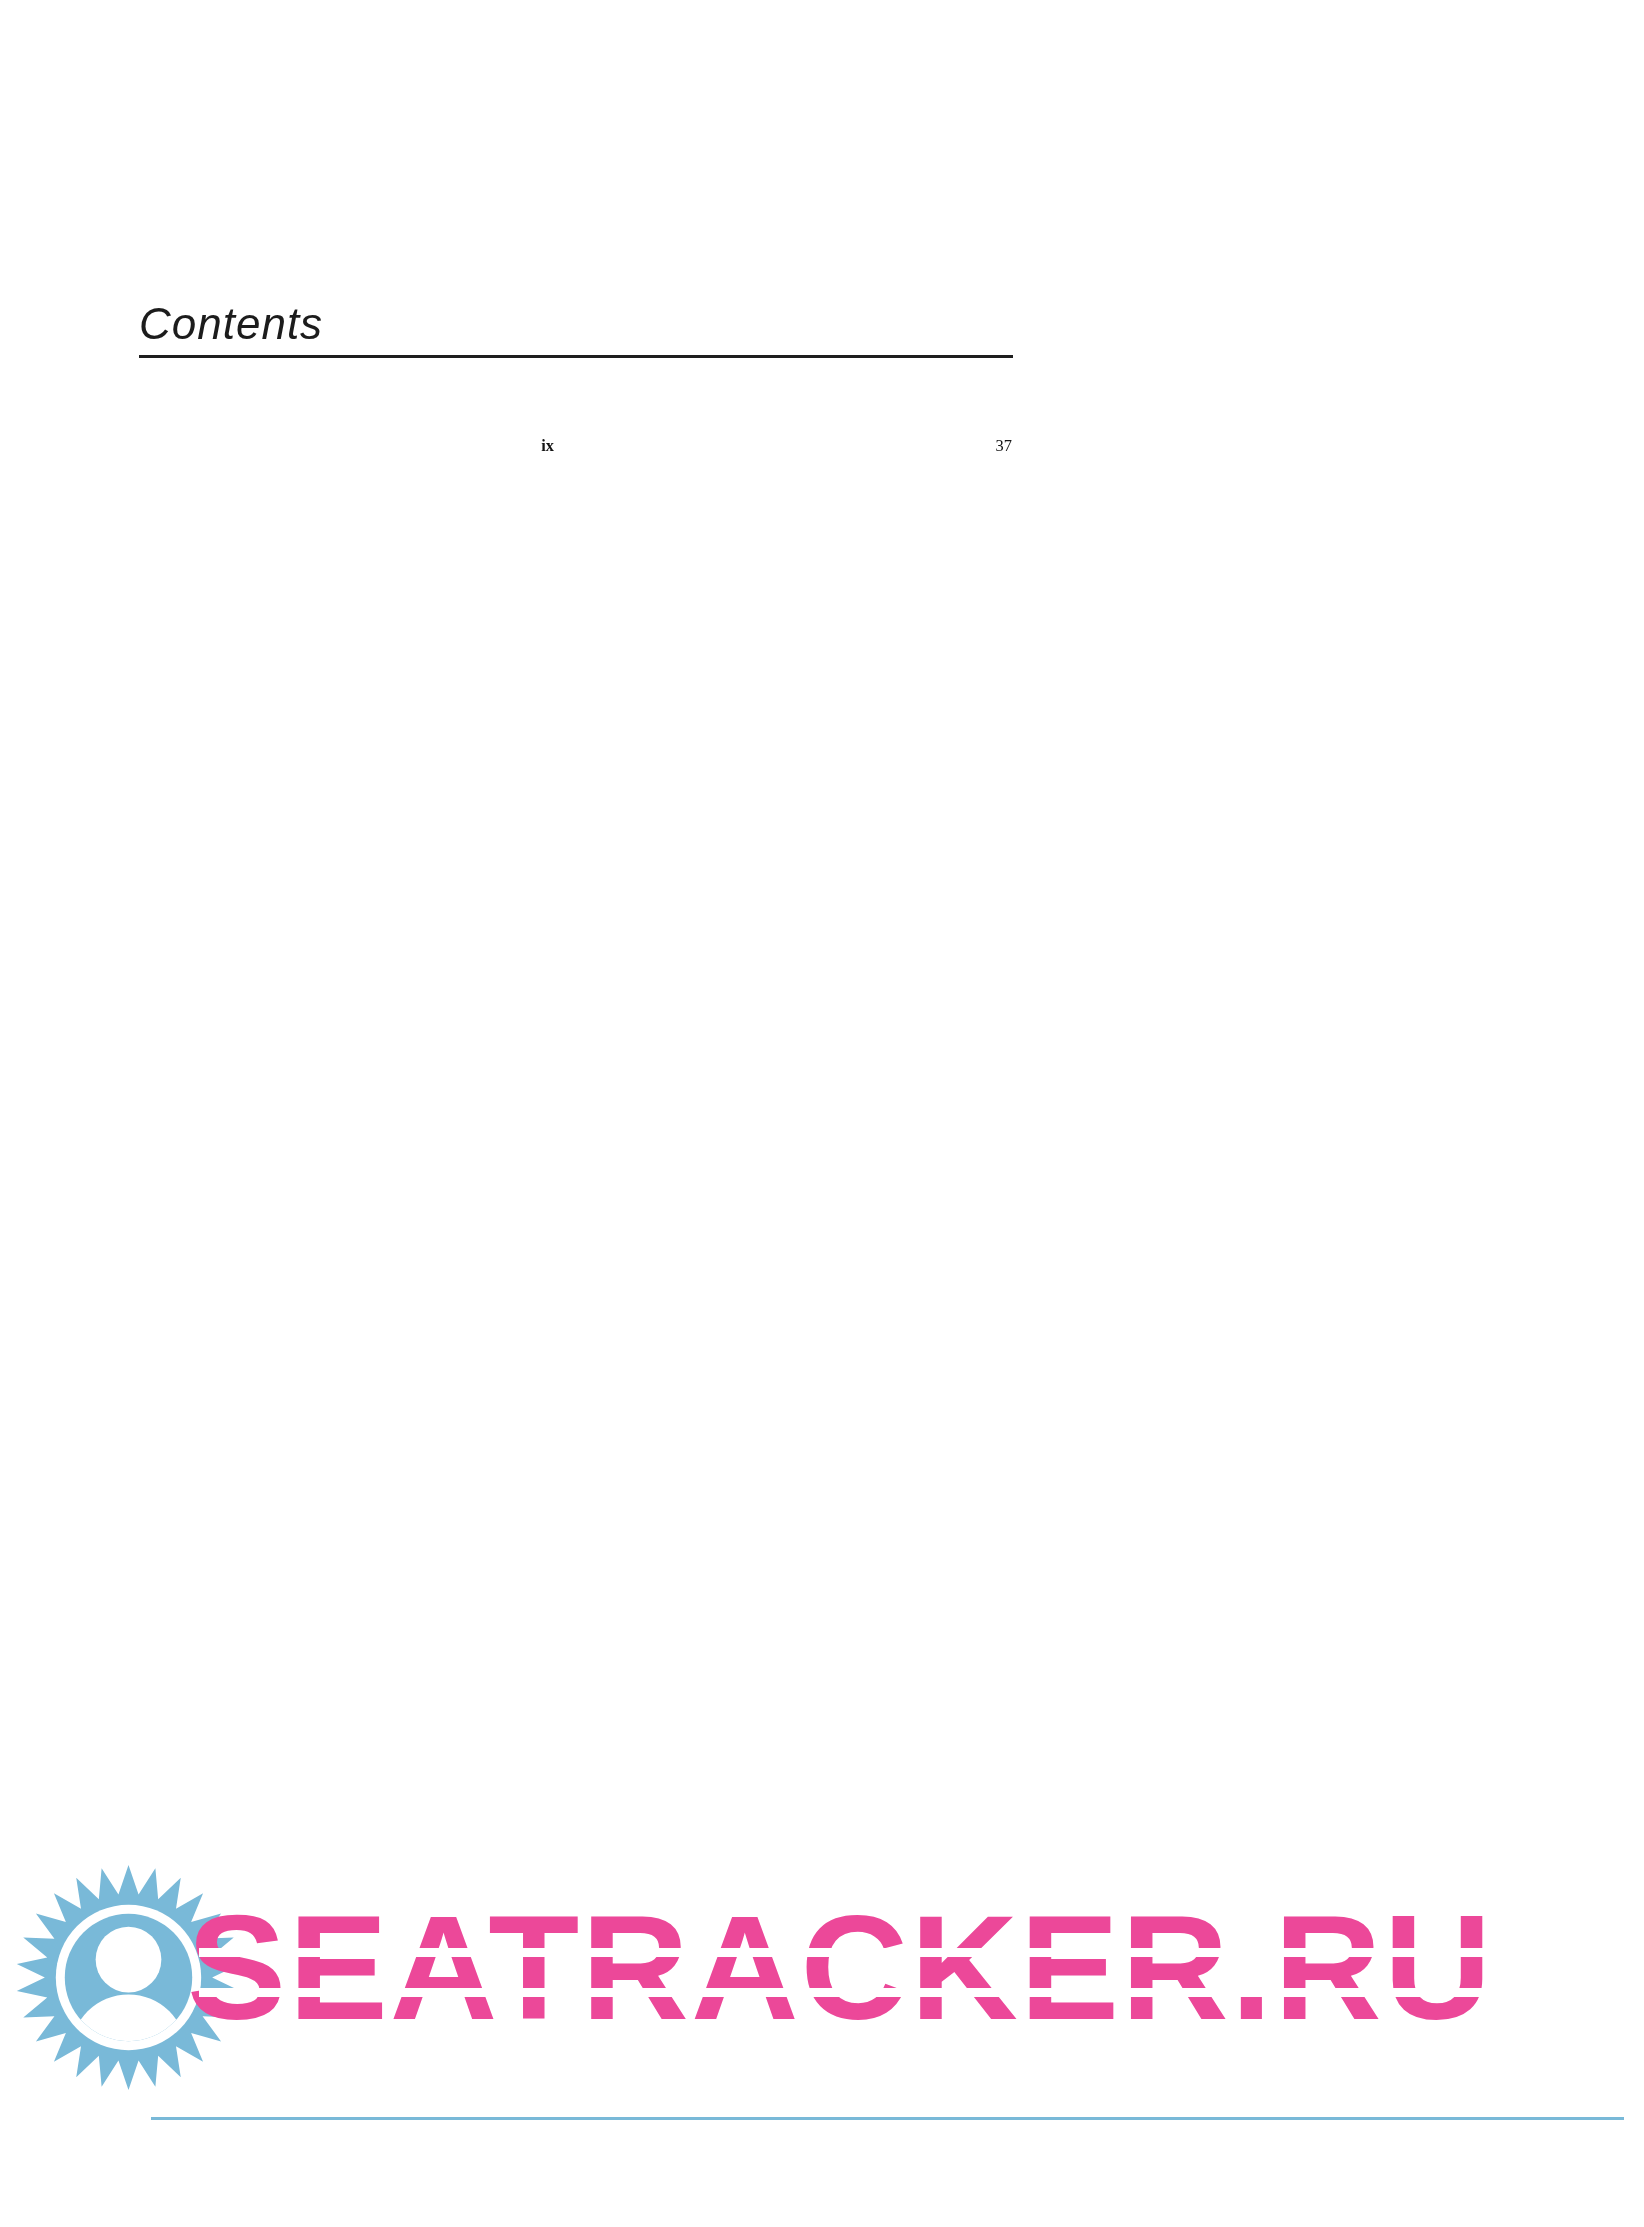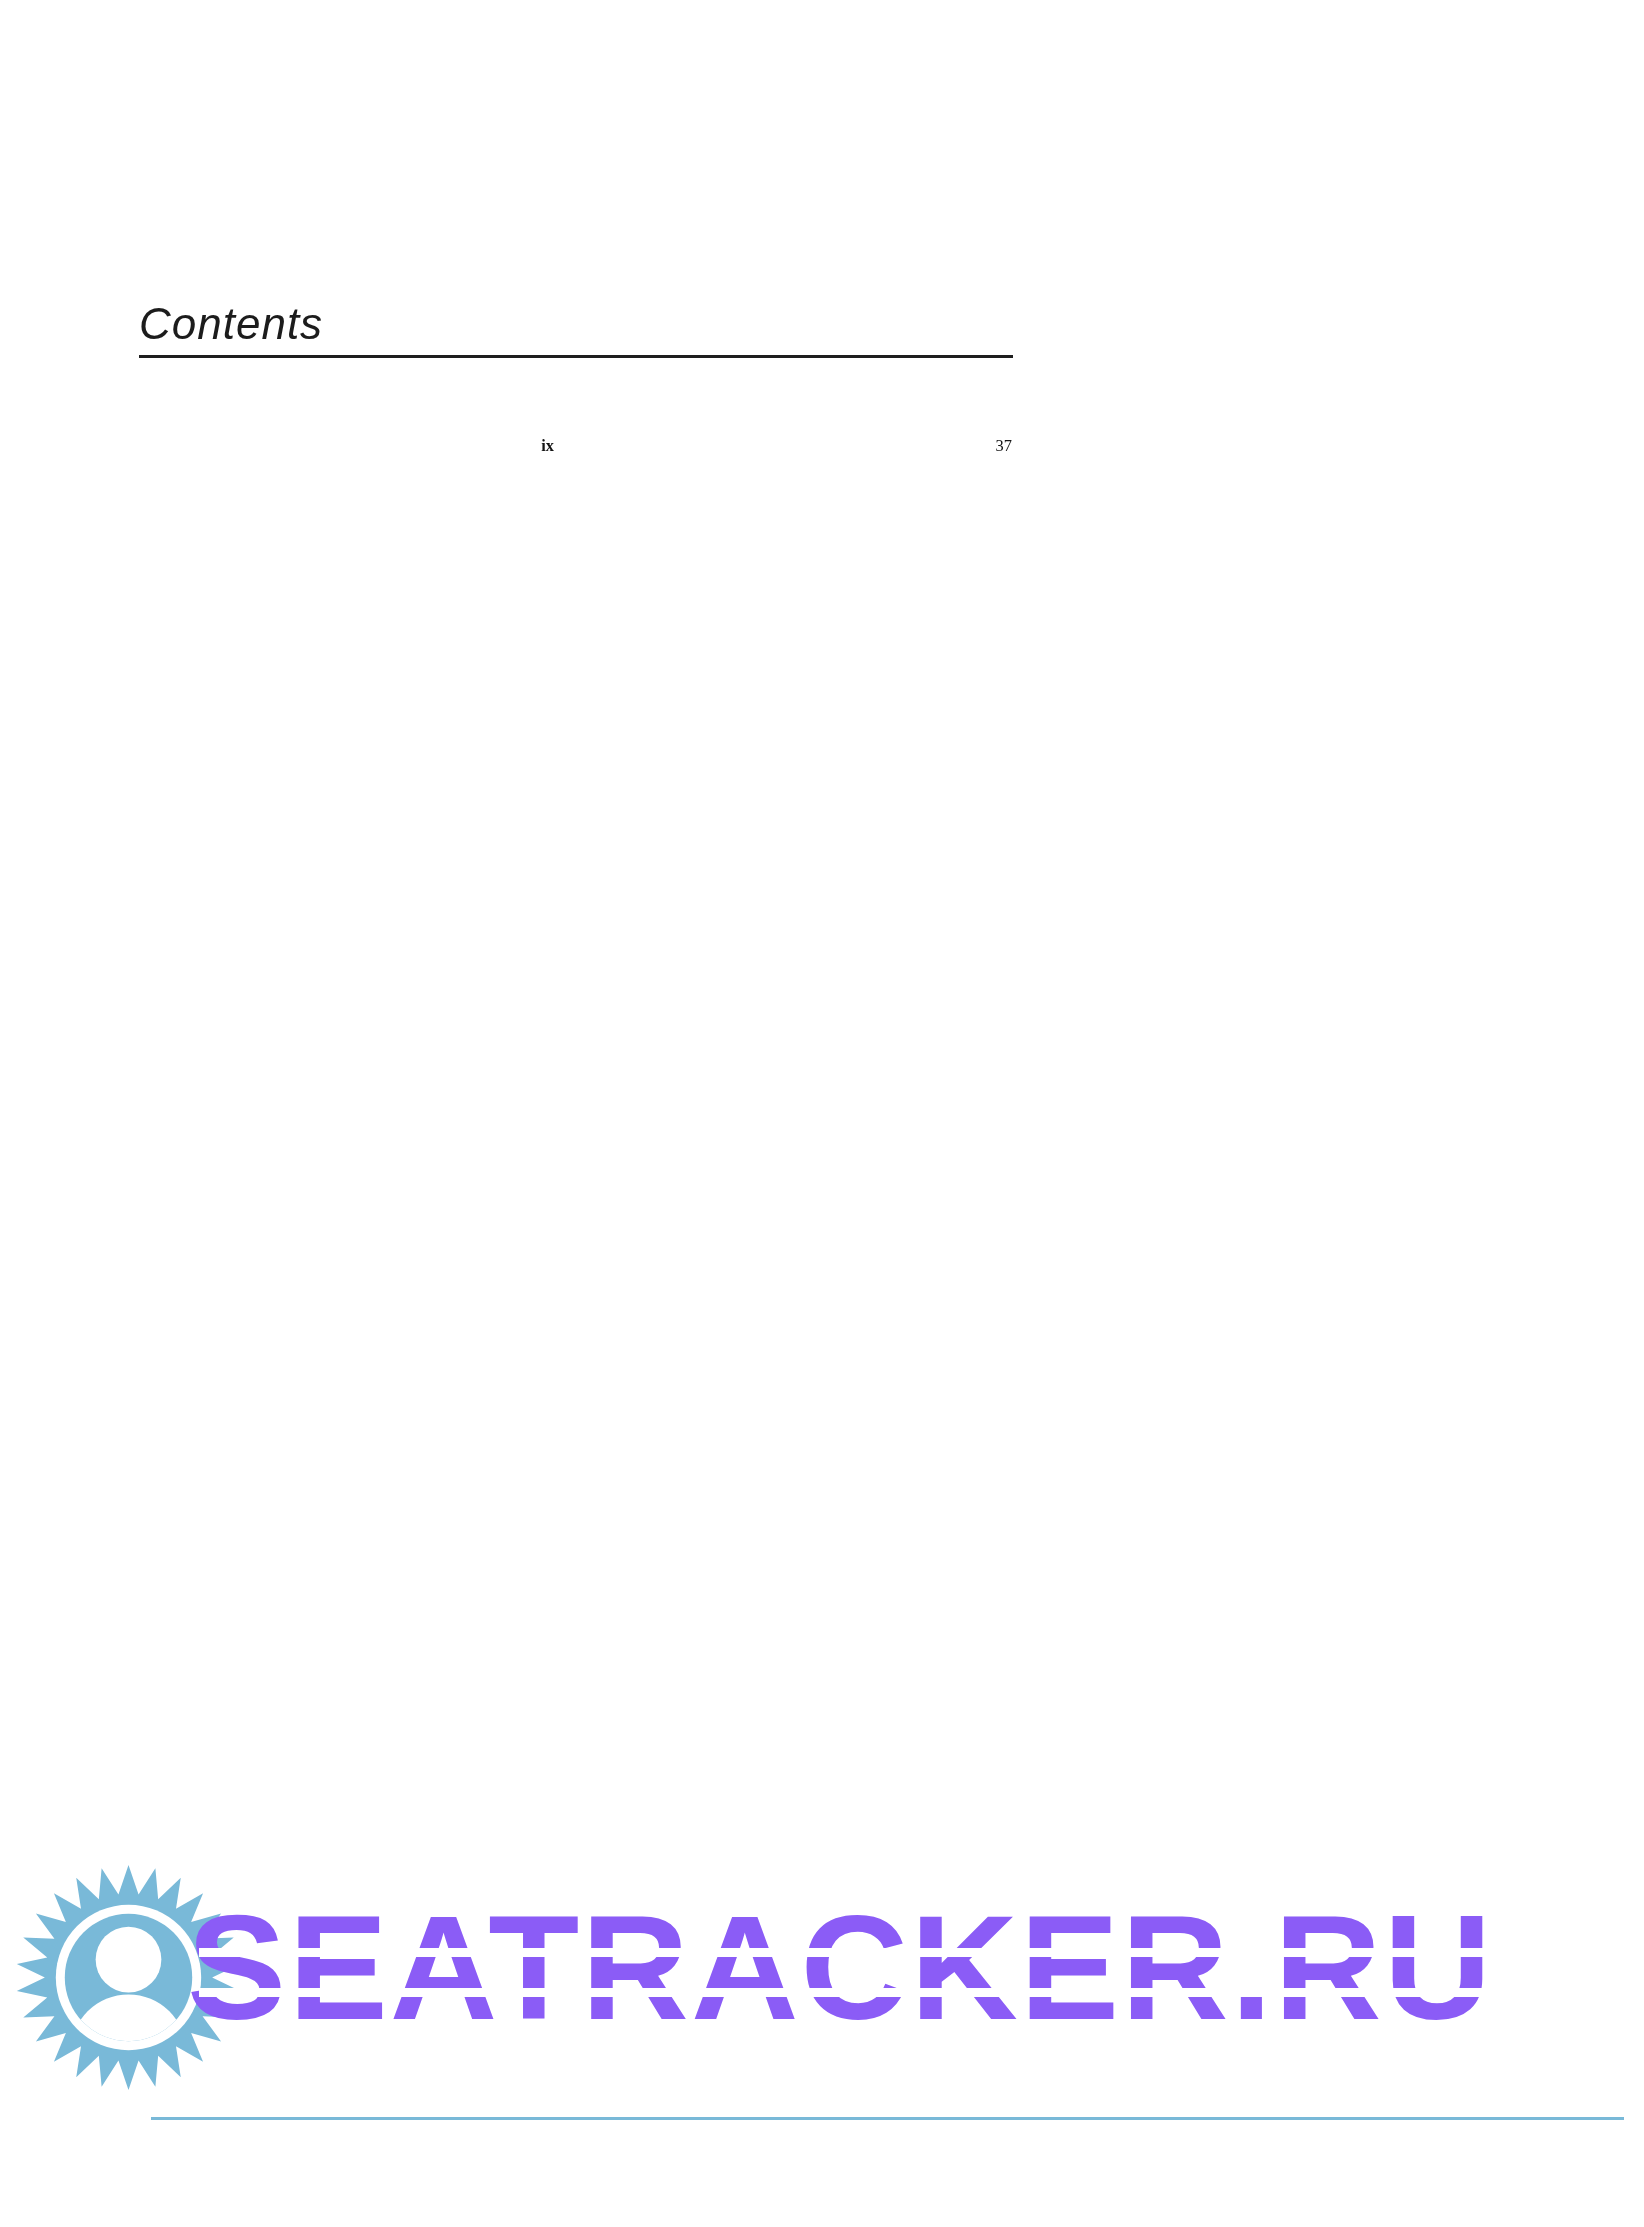--- a/index.html
+++ b/index.html
@@ -89,19 +89,19 @@
           <circle cx="115" cy="115" r="64"></circle>
         </clipPath>
     </defs>
     <polygon fill="#79b9d8" points="115.0,2.0 125.1,31.6 142.0,5.3 144.8,36.5 167.5,14.9 162.7,45.9 189.9,30.4 177.9,59.3 208.0,50.8 189.4,76.0 220.7,74.9 196.6,94.9 227.2,101.4 199.0,115.0 227.2,128.6 196.6,135.1 220.7,155.1 189.4,154.0 208.0,179.2 177.9,170.7 189.9,199.6 162.7,184.1 167.5,215.1 144.8,193.5 142.0,224.7 125.1,198.4 115.0,228.0 104.9,198.4 88.0,224.7 85.2,193.5 62.5,215.1 67.3,184.1 40.1,199.6 52.1,170.7 22.0,179.2 40.6,154.0 9.3,155.1 33.4,135.1 2.8,128.6 31.0,115.0 2.8,101.4 33.4,94.9 9.3,74.9 40.6,76.0 22.0,50.8 52.1,59.3 40.1,30.4 67.3,45.9 62.5,14.9 85.2,36.5 88.0,5.3 104.9,31.6"></polygon>
     <circle cx="115" cy="115" r="73" fill="#ffffff"></circle>
     <circle cx="115" cy="115" r="64" fill="#79b9d8"></circle>
     <circle cx="115" cy="97" r="33" fill="#ffffff"></circle>
     <circle cx="115" cy="190" r="58" fill="#ffffff" clip-path="url(#discClip)"></circle>
   </svg>
 
-  <div class="wm-text" style="color: #8b5cf6;">SEATRACKER.RU</div>
+  <div class="wm-text" style="color: #ec4899;">SEATRACKER.RU</div>
   <div class="wm-stripe s1"></div>
   <div class="wm-stripe s2"></div>
   <div class="bottom-rule" style="background: rgb(121, 185, 216);"></div>
 
 </div>
 
 
 </body></html>

